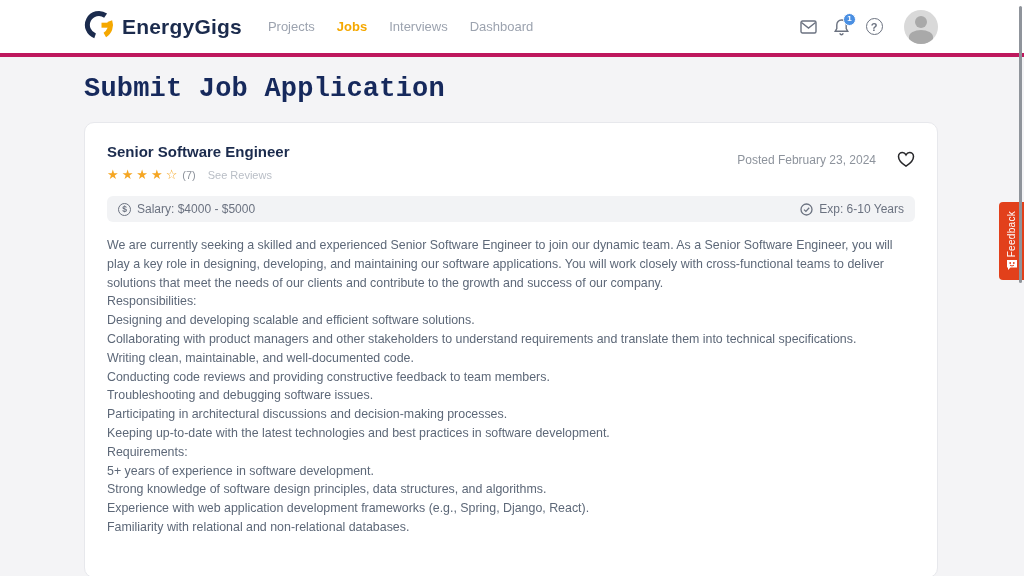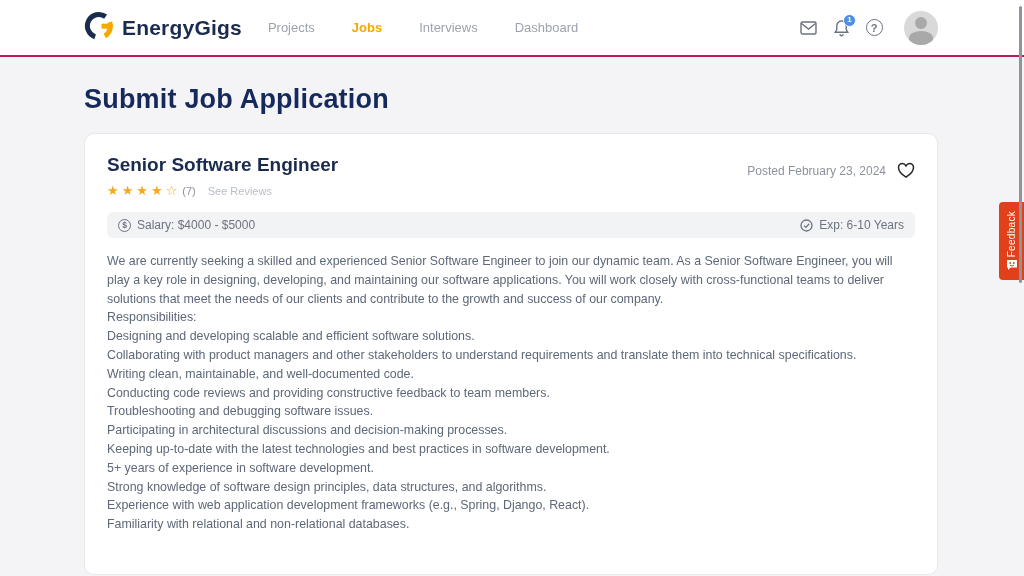--- a/index.html
+++ b/index.html
@@ -6,26 +6,26 @@
   html,body { width:1024px; height:576px; overflow:hidden; }
   body {
     font-family:"Liberation Sans", sans-serif;
     background:#f4f4f6;
     color:#5d6878;
     position:relative;
   }
 
   
   .header {
-    height:57px; background:#ffffff; border-bottom:2px solid #be185d;
+    height:57px; background:#ffffff; border-bottom:4px solid #be185d;
     display:flex; align-items:center; padding:0 86px 0 84px;
   }
   .logo { display:flex; align-items:center; gap:8px; cursor:pointer; }
   .brand-text { font-size:21px; font-weight:800; color:#1b2b4d; letter-spacing:.2px; }
-  .nav { display:flex; gap:37px; margin-left:26px; font-size:13px; color:#9ca3af; }
+  .nav { display:flex; gap:22px; margin-left:26px; font-size:13px; color:#9ca3af; }
   .nav-item { cursor:pointer; }
   .nav-item.active { color:#f5a800; font-weight:700; }
   .header-right { margin-left:auto; display:flex; align-items:center; gap:15px; }
   .hicon { width:18px; height:18px; color:#6b7280; cursor:pointer; position:relative; display:flex; align-items:center; justify-content:center; }
   .bell-wrap { position:relative; }
   .badge {
     position:absolute; top:-5px; right:-6px; min-width:13px; height:13px;
     background:#4a8fe2; border:1.5px solid #fff; border-radius:50%;
     color:#fff; font-size:8px; line-height:10px; text-align:center; font-weight:700;
   }
@@ -35,33 +35,33 @@
   }
   .avatar {
     width:34px; height:34px; border-radius:50%; background:#d9d9d9; overflow:hidden;
     position:relative; cursor:pointer; margin-left:6px;
   }
   .avatar .head { position:absolute; top:6px; left:11px; width:12px; height:12px; border-radius:50%; background:#a9a9a9; }
   .avatar .shoulders { position:absolute; top:20px; left:5px; width:24px; height:14px; border-radius:50% 50% 0 0; background:#a9a9a9; }
 
   
   .main { padding:0 86px 0 84px; }
-  .page-title { margin-top:27px; font-size:27px; font-weight:800; color:#16295c; letter-spacing:.2px; }
+  .page-title { margin-top:17px; font-size:27px; font-weight:800; color:#16295c; letter-spacing:.2px;font-family:Liberation Mono, monospace; }
 
   .card {
     margin-top:18px; background:#fff; border:1px solid #e7e8ec; border-radius:10px;
     padding:20px 22px 40px;
   }
   .card-head { display:flex; justify-content:space-between; align-items:flex-start; }
-  .job-title { font-size:19px; font-weight:700; color:#1b2b4d; }
+  .job-title { font-size:15px; font-weight:700; color:#1b2b4d; }
   .rating-row { display:flex; align-items:center; margin-top:7px; font-size:11px; color:#8d939c; }
   .star { color:#f5a623; font-size:13px; margin-right:3px; }
   .rating-count { margin-left:2px; }
   .see-reviews { margin-left:12px; color:#b9bec6; cursor:pointer; }
-  .posted-row { display:flex; align-items:center; gap:11px; margin-top:8px; }
+  .posted-row { display:flex; align-items:center; gap:21px; margin-top:8px; }
   .posted-text { font-size:12px; color:#8d939c; }
   .heart { width:18px; height:18px; cursor:pointer; color:#27272a; }
 
   .info-bar {
     margin-top:14px; background:#f2f3f5; border-radius:6px; height:26px;
     display:flex; align-items:center; justify-content:space-between; padding:0 11px;
     font-size:12px; color:#6b7280;
   }
   .info-seg { display:flex; align-items:center; gap:6px; }
   .info-icon { width:13px; height:13px; color:#6b7280; display:flex; align-items:center; justify-content:center; }
@@ -181,20 +181,21 @@
     <div class="desc">
       <p>We are currently seeking a skilled and experienced Senior Software Engineer to join our dynamic team. As a Senior Software Engineer, you will play a key role in designing, developing, and maintaining our software applications. You will work closely with cross-functional teams to deliver solutions that meet the needs of our clients and contribute to the growth and success of our company.</p>
       <p>Responsibilities:</p>
       <p>Designing and developing scalable and efficient software solutions.</p>
       <p>Collaborating with product managers and other stakeholders to understand requirements and translate them into technical specifications.</p>
       <p>Writing clean, maintainable, and well-documented code.</p>
       <p>Conducting code reviews and providing constructive feedback to team members.</p>
       <p>Troubleshooting and debugging software issues.</p>
       <p>Participating in architectural discussions and decision-making processes.</p>
       <p>Keeping up-to-date with the latest technologies and best practices in software development.</p>
+      <p>Requirements:</p>
       <p>5+ years of experience in software development.</p>
       <p>Strong knowledge of software design principles, data structures, and algorithms.</p>
       <p>Experience with web application development frameworks (e.g., Spring, Django, React).</p>
       <p>Familiarity with relational and non-relational databases.</p>
 
     </div>
   </div>
 </div>
 
 <div class="feedback-tab">

